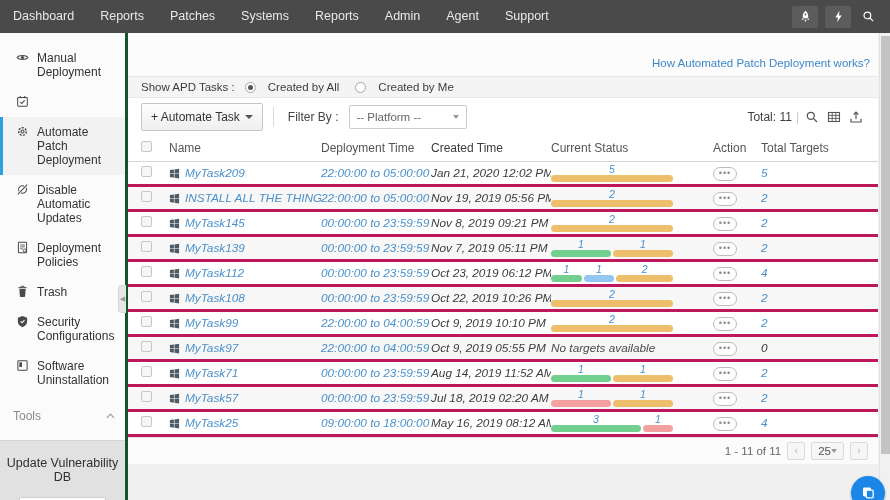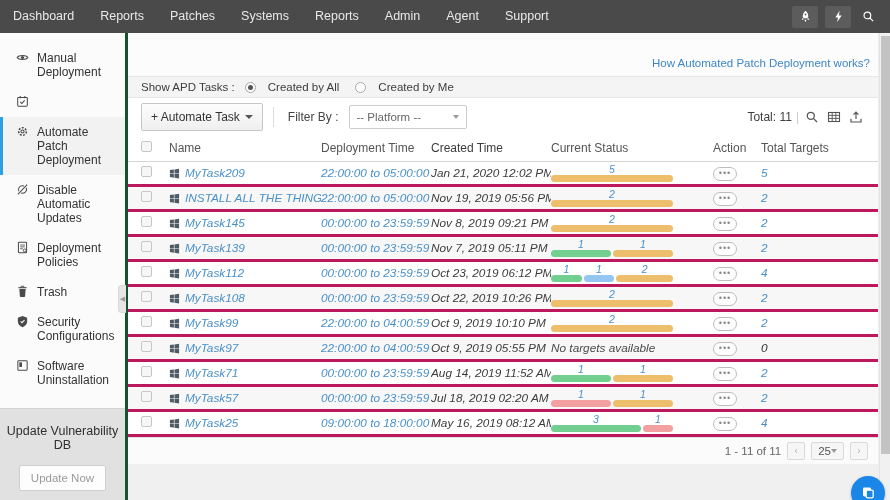--- a/index.html
+++ b/index.html
@@ -17,21 +17,21 @@
 
   
   .layout { display:flex; height:467px; position:relative; }
   .sidebar { width:128px; background:#fbfbfb; border-right:3px solid #14532d; position:relative; flex:none; padding-top:10px; }
   .side-item { display:flex; gap:7px; padding:8px 6px 8px 13px; font-size:12px; color:#333; line-height:14px; cursor:pointer; align-items:flex-start; border-left:3px solid transparent; }
   .side-item .sicon { flex:none; width:14px; height:14px; margin-top:0; }
   .side-item .sicon svg { width:13px; height:13px; }
   .side-item.active { border-left-color:#2e9fe0; background:#f2f2f2; }
   .tools-header { display:flex; justify-content:space-between; align-items:center; padding:14px 10px 8px 13px; font-size:12px; color:#8b8b8b; cursor:pointer; }
   .tools-header svg { width:9px; height:6px; }
-  .update-db { position:absolute; left:0; right:0; bottom:0; height:92px; background:#e1e1e1; border-top:1px solid #d4d4d4; text-align:center; }
+  .update-db { position:absolute; left:0; right:0; bottom:0; height:60px; background:#e1e1e1; border-top:1px solid #d4d4d4; text-align:center; }
   .update-db .udb-title { font-size:12.5px; color:#2f2f2f; padding-top:15px; }
   .update-now { display:inline-block; margin-top:13px; background:#fdfdfd; border:1px solid #cfcfcf; border-radius:2px; color:#9a9a9a; font-size:11.5px; padding:6px 11px; cursor:pointer; font-family:inherit; }
   .collapse-handle { position:absolute; right:-1px; top:252px; width:8px; height:28px; background:#e6e6e6; border:1px solid #d8d8d8; border-right:none; border-radius:4px 0 0 4px; color:#9a9a9a; font-size:7px; line-height:26px; text-align:center; cursor:pointer; }
 
   
   .main { flex:1; display:flex; flex-direction:column; background:#f0f0f0; min-width:0; padding-right:12px; }
   .top-strip { height:43px; background:#fcfcfc; position:relative; }
   .help-link { position:absolute; right:8px; bottom:7px; color:#3e87c6; font-size:11.5px; cursor:pointer; text-decoration:none; }
   .apd-bar { height:22px; background:#f4f4f4; border-top:1px solid #e7e7e7; border-bottom:1px solid #e7e7e7; display:flex; align-items:center; padding-left:13px; font-size:11.5px; color:#3c3c3c; gap:6px; }
   .radio-group { display:flex; align-items:center; gap:16px; margin-left:4px; }

